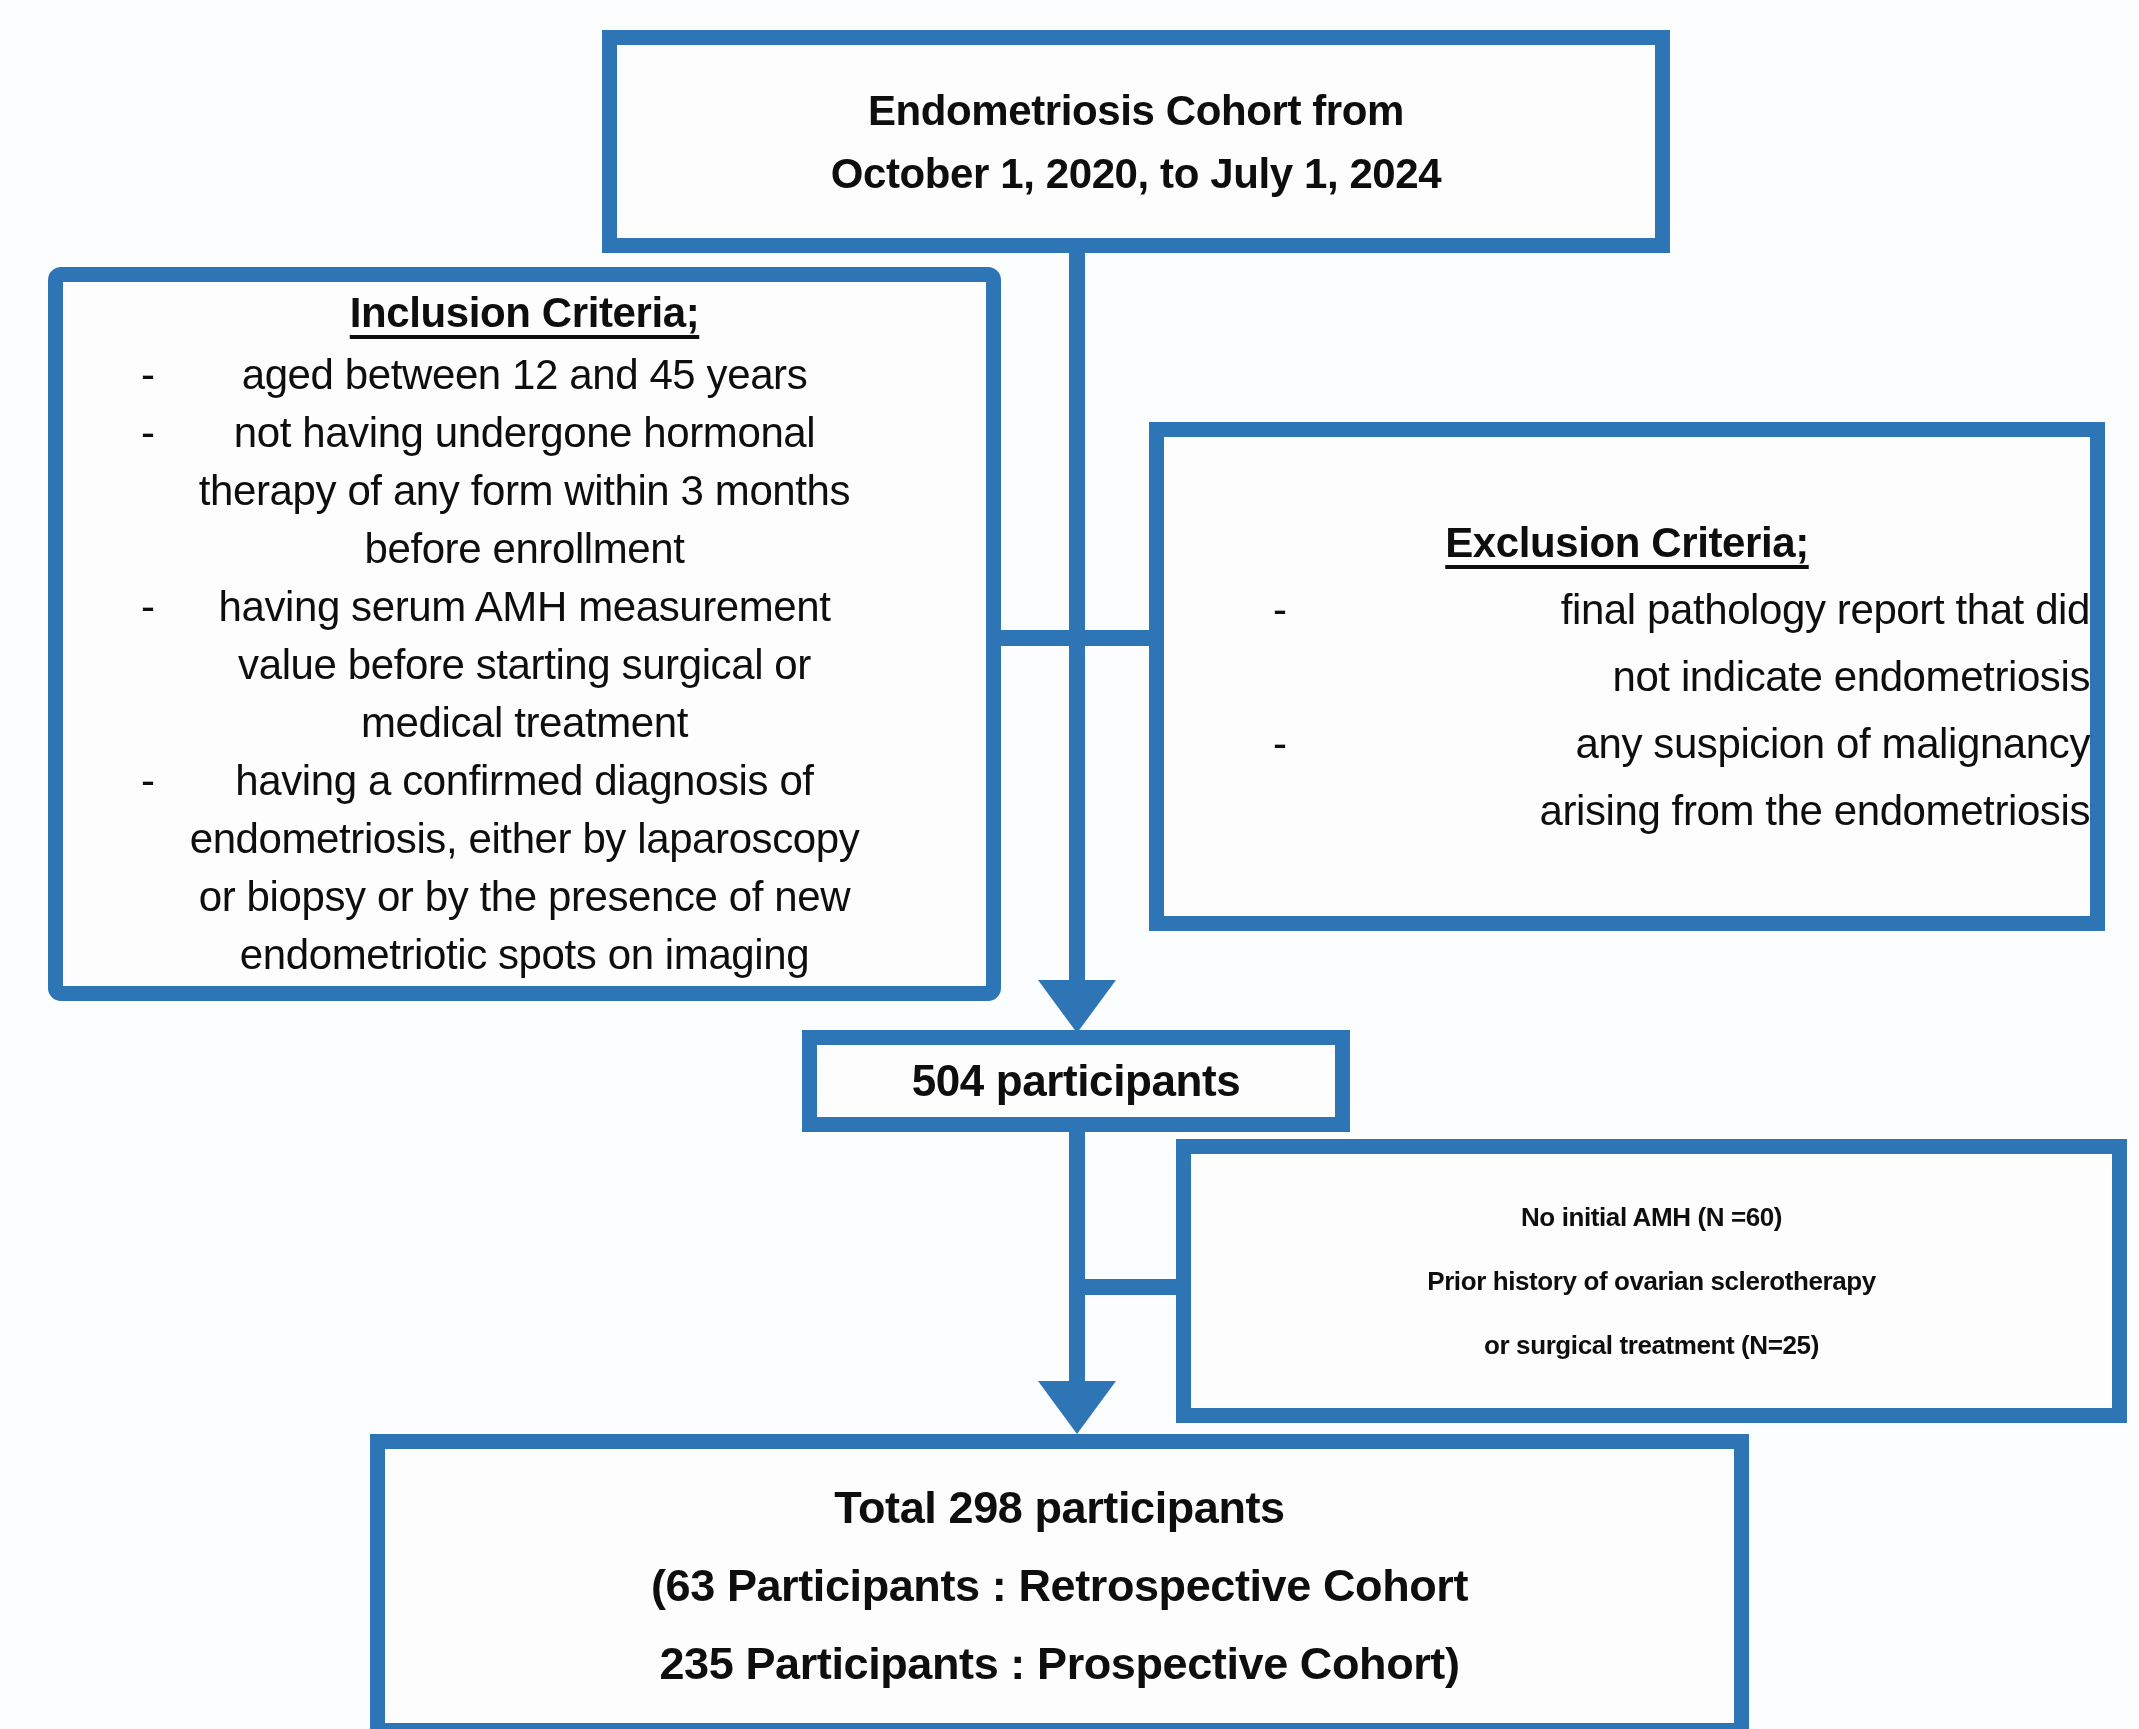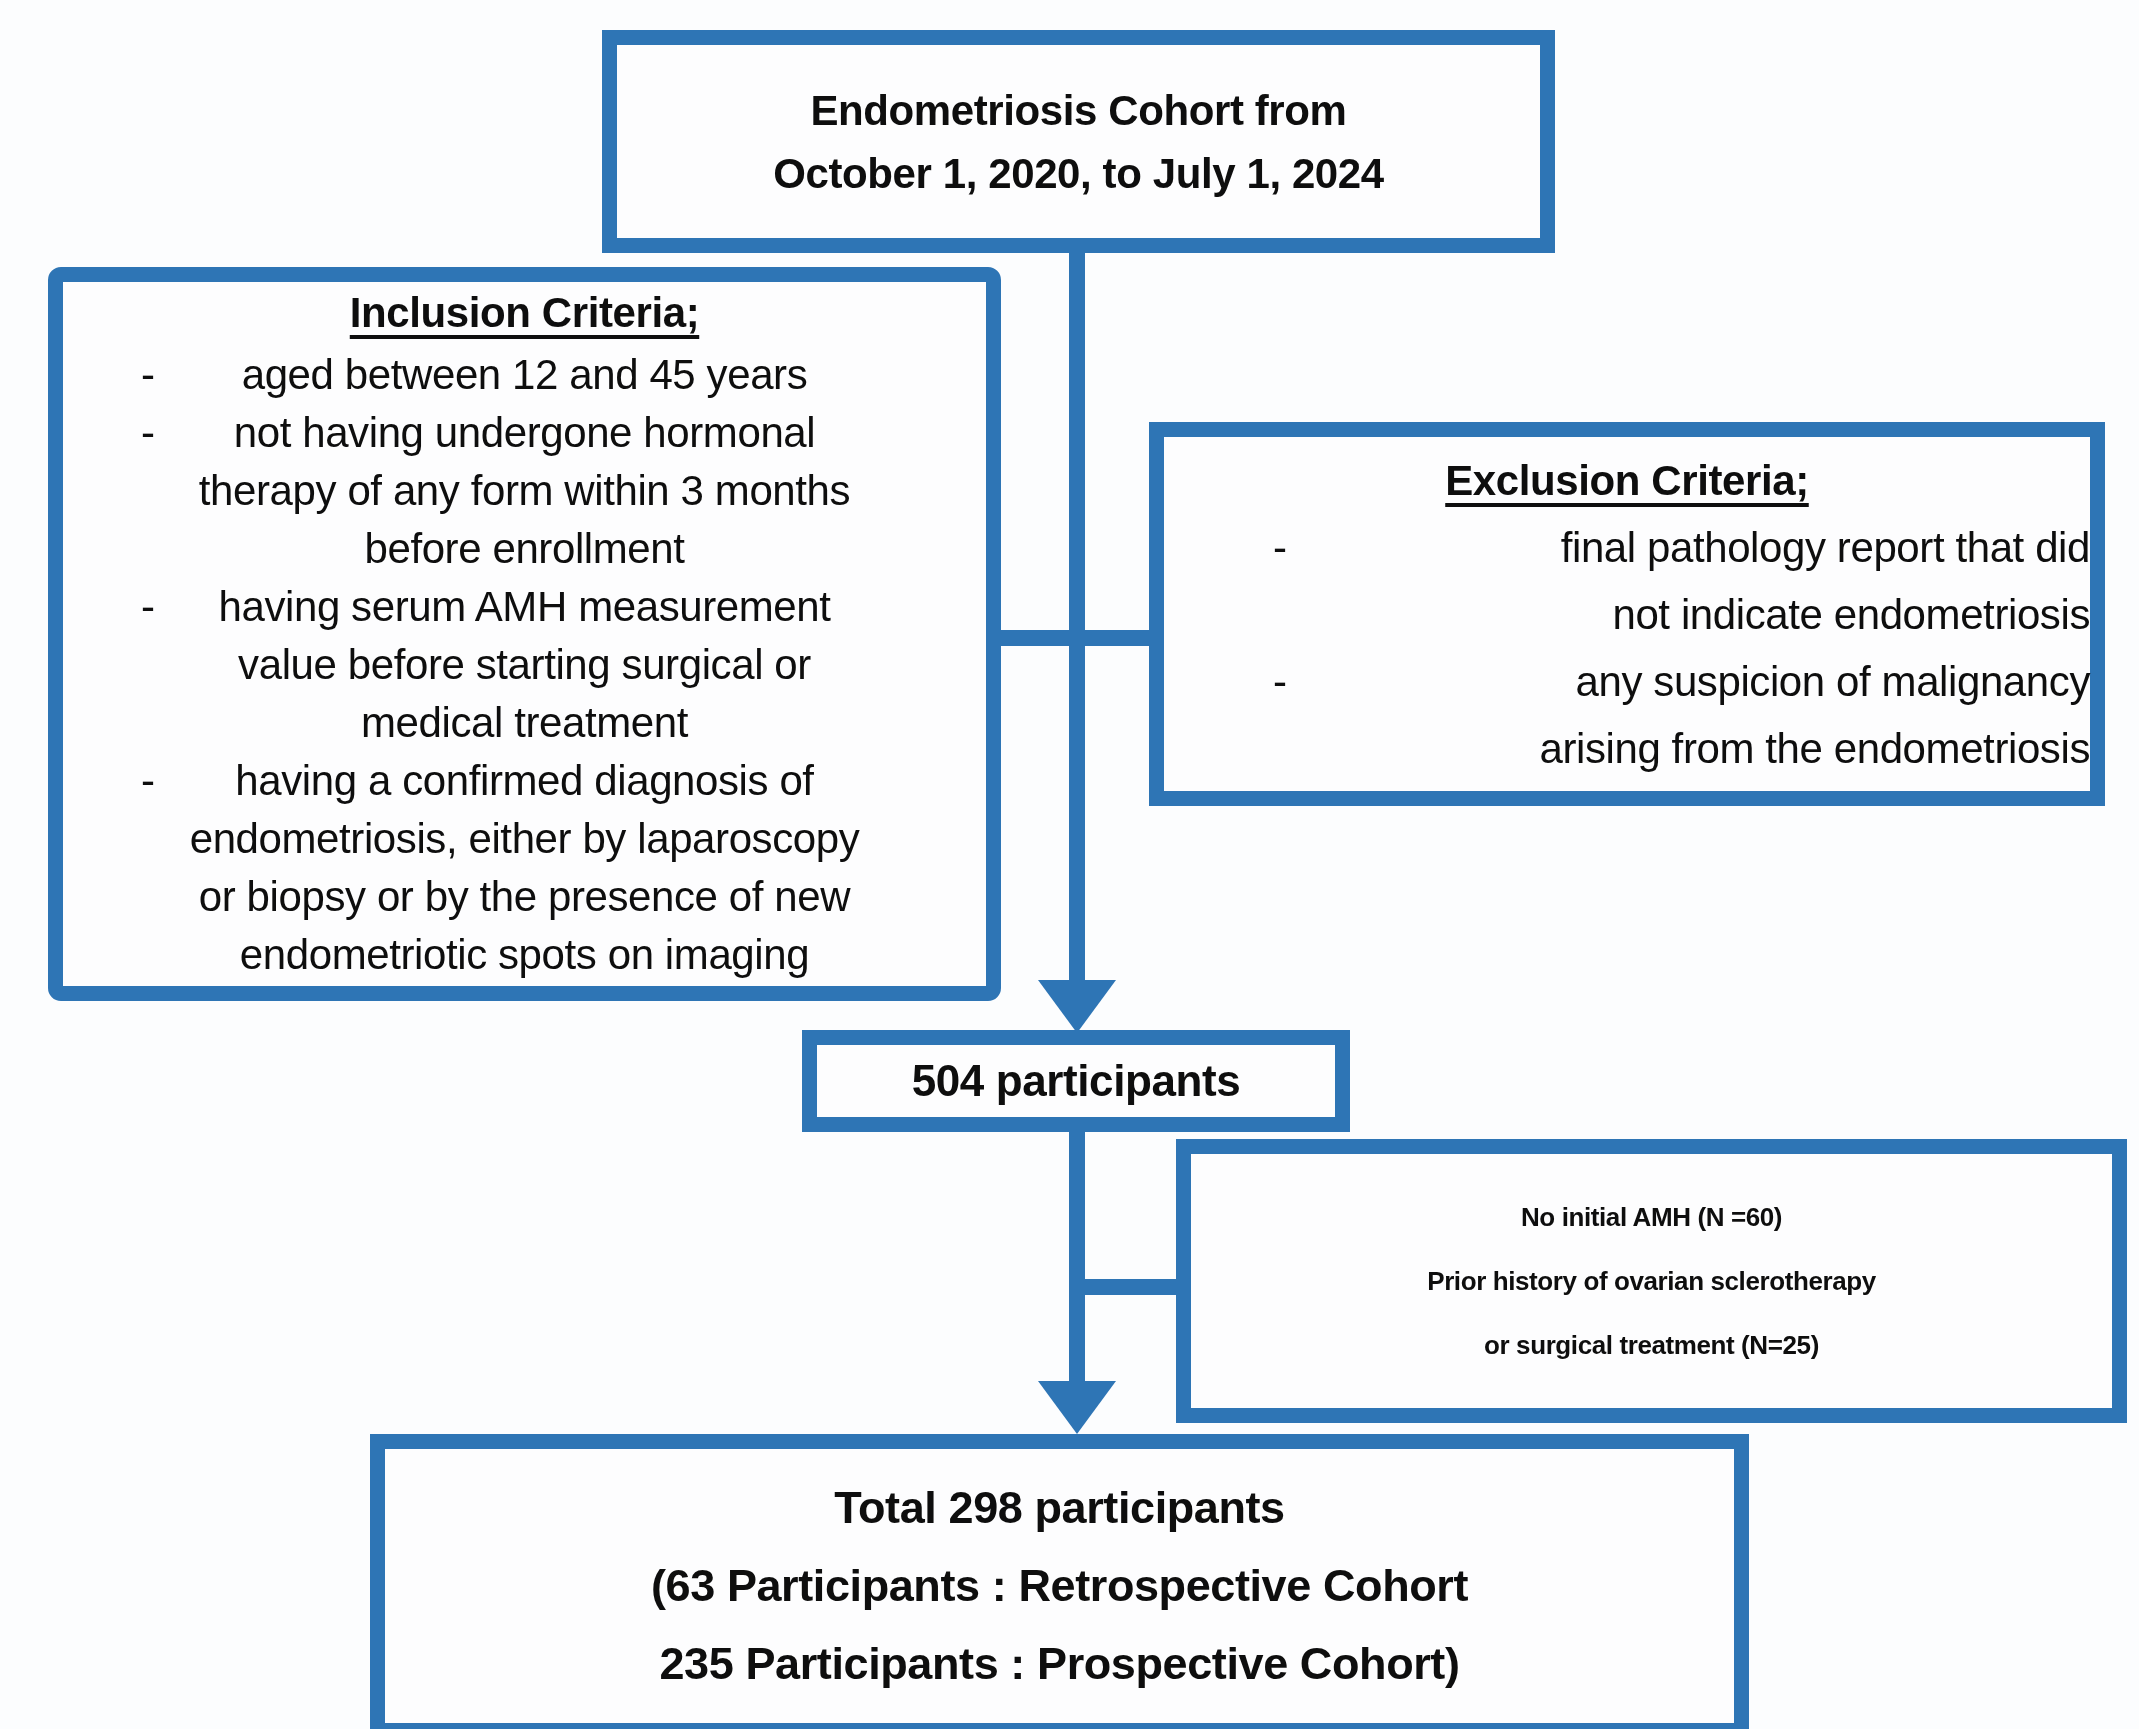--- a/index.html
+++ b/index.html
@@ -23,23 +23,23 @@
     box-sizing: border-box;
     background: #fdfdfe;
     border: 15.6px solid #2e75b5;
     display: flex;
     flex-direction: column;
     align-items: center;
     justify-content: center;
     text-align: center;
     z-index: 2;
   }
-  .box-top      { left: 602px;  top: 30px;   width: 953px; height: 223px; }
+  .box-top      { left: 602px;  top: 30px;   width: 1068px; height: 223px; }
   .box-incl     { left: 48px;   top: 267px;  width: 953px; height: 734px; border-radius: 13px; }
-  .box-excl     { left: 1149px; top: 422px;  width: 956px; height: 384px; }
+  .box-excl     { left: 1149px; top: 422px;  width: 956px; height: 509px; }
   .box-386      { left: 802px; top: 1030px; width: 548px;  height: 102px; }
   .box-removed  { left: 1176px; top: 1139px; width: 951px; height: 284px; }
   .box-total    { left: 370px;  top: 1434px; width: 1379px; height: 304px; }
 
   
   .t-bold-lg {
     font-size: 42px;
     font-weight: bold;
     line-height: 63px;
     letter-spacing: -0.4px;

